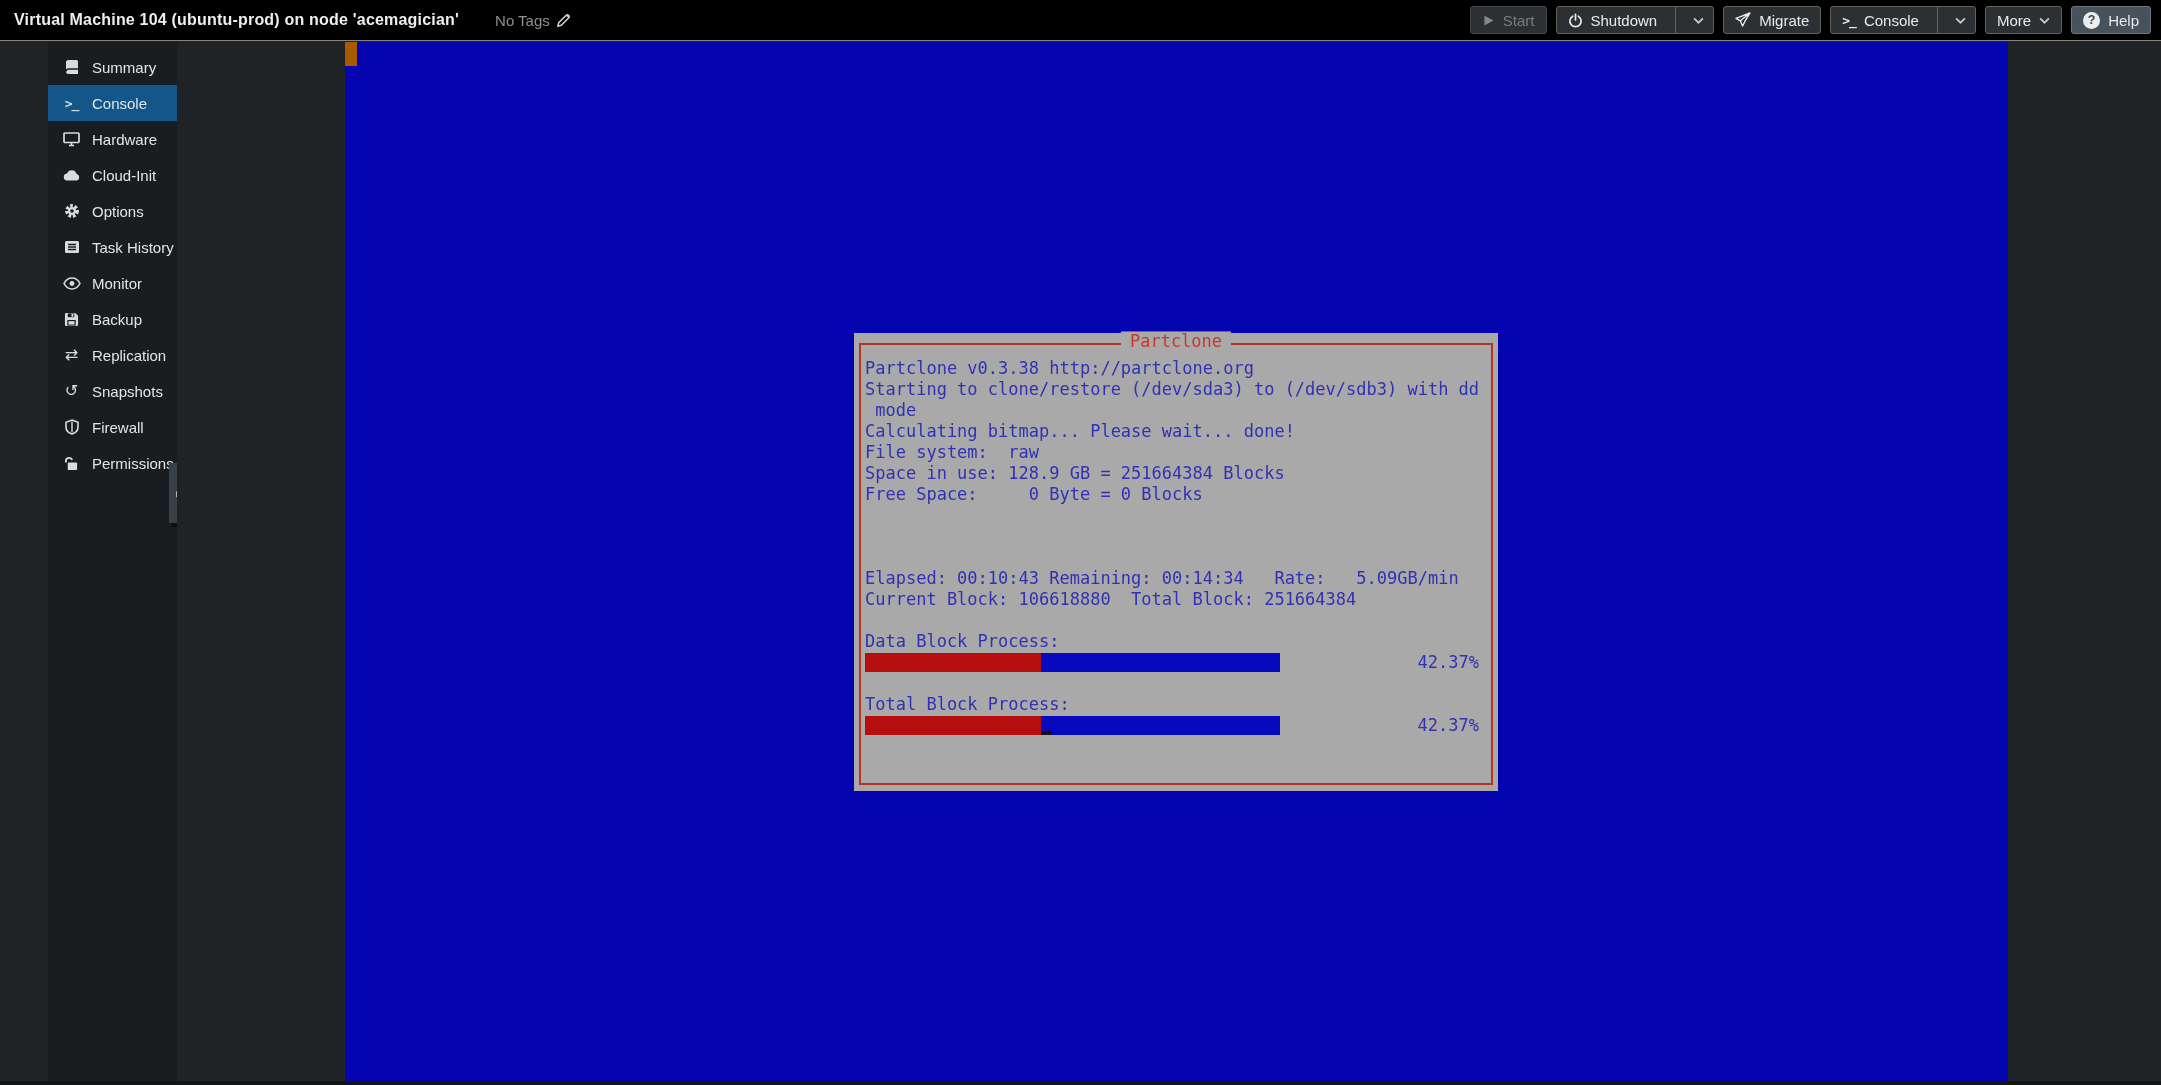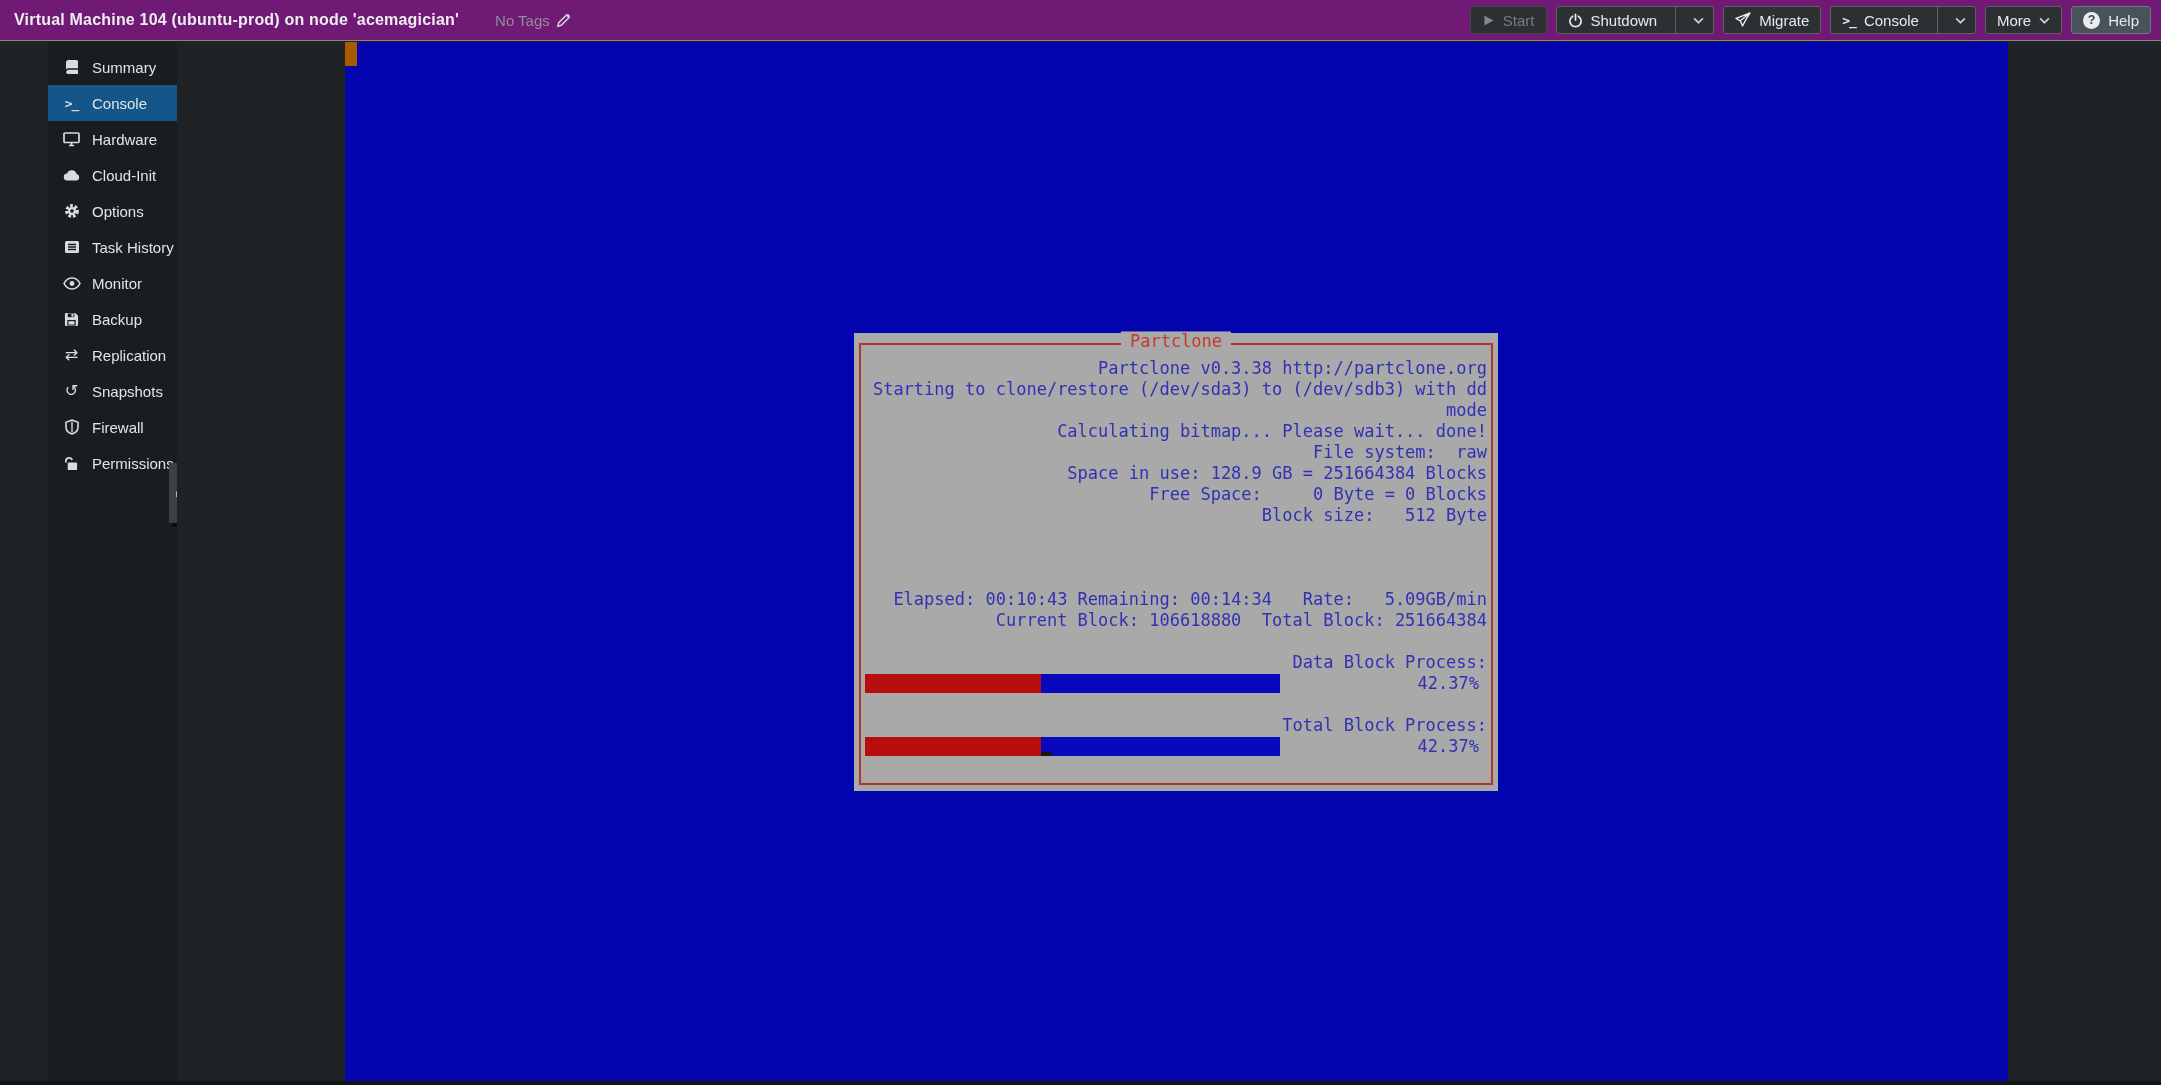--- a/index.html
+++ b/index.html
@@ -1,21 +1,21 @@
 <!DOCTYPE html>
 <html><head>
 <meta charset="utf-8">
 <style>
   * { margin:0; padding:0; box-sizing:border-box; }
   html,body { width:2161px; height:1085px; overflow:hidden; background:#1f2326;
               font-family:"Liberation Sans", sans-serif; }
 
   
   .toolbar { position:absolute; left:0; top:0; width:2161px; height:41px;
-             background:#701a75; border-bottom:1px solid #85857b;
+             background:#000000; border-bottom:1px solid #85857b;
              display:flex; align-items:center; padding:0 10px 0 14px; }
   .tb-title { color:#eceeef; font-size:16px; font-weight:600; letter-spacing:.2px; }
   .tb-tags { display:flex; align-items:center; gap:6px; margin-left:36px;
              color:#8b9093; font-size:15px; }
   .tb-spacer { flex:1; }
   .tb-buttons { display:flex; align-items:center; gap:9px;justify-content:center; }
   .btn { display:inline-flex; align-items:center; gap:8px; height:28px;
          padding:0 11px; background:#2c3033; border:1px solid #5f635c;
          border-radius:3px; color:#e8eaec; font-size:15px; cursor:pointer;
          white-space:nowrap; }
@@ -59,21 +59,21 @@
 
   
   .pc-box { position:absolute; left:509px; top:291px; width:644px; height:458px;
             background:#a9a9a9; font-family:"DejaVu Sans Mono", monospace;
             font-size:17px; line-height:21px; color:#3131b4; }
   .pc-frame { position:absolute; left:5px; right:5px; top:10px; bottom:6px;
               border:2px solid #b23527; }
   .pc-title { position:absolute; top:10px; left:50%;
               transform:translate(-50%,-55%); background:#a9a9a9; padding:0 9px;
               color:#c5392b; white-space:pre; }
-  .pc-content { position:absolute; left:11px; right:11px; top:25px;text-align:right; }
+  .pc-content { position:absolute; left:11px; right:11px; top:25px; }
   .pc-line { height:21px; white-space:pre; }
   .pc-blank { height:21px; }
   .pc-bar-row { position:relative; height:21px; }
   .pc-bar { position:absolute; left:0; top:1px; width:415px; height:19px;
             background:#0808bf; }
   .pc-fill { position:absolute; left:0; top:0; bottom:0; background:#b60e0e; }
   .pc-pct { position:absolute; right:8px; top:0; line-height:21px; }
   .pc-cursor { position:absolute; bottom:0; width:11px; height:4px; background:#141414; }
 
   .bottom-strip { position:absolute; left:0; bottom:0; width:2161px; height:4px;
@@ -283,21 +283,20 @@
       <div class="pc-title">Partclone</div>
 
       <div class="pc-content">
         <div class="pc-line">Partclone v0.3.38 http://partclone.org</div>
         <div class="pc-line">Starting to clone/restore (/dev/sda3) to (/dev/sdb3) with dd</div>
         <div class="pc-line"> mode</div>
         <div class="pc-line">Calculating bitmap... Please wait... done!</div>
         <div class="pc-line">File system:  raw</div>
         <div class="pc-line">Space in use: 128.9 GB = 251664384 Blocks</div>
         <div class="pc-line">Free Space:     0 Byte = 0 Blocks</div>
-        <div class="pc-line">Block size:   512 Byte</div>
         <div class="pc-blank"></div>
         <div class="pc-blank"></div>
         <div class="pc-blank"></div>
         <div class="pc-line">Elapsed: 00:10:43 Remaining: 00:14:34   Rate:   5.09GB/min</div>
         <div class="pc-line">Current Block: 106618880  Total Block: 251664384</div>
         <div class="pc-blank"></div>
         <div class="pc-line">Data Block Process:</div>
         <div class="pc-bar-row">
           <div class="pc-bar">
             <div class="pc-fill" style="width: 42.37%;"></div>

